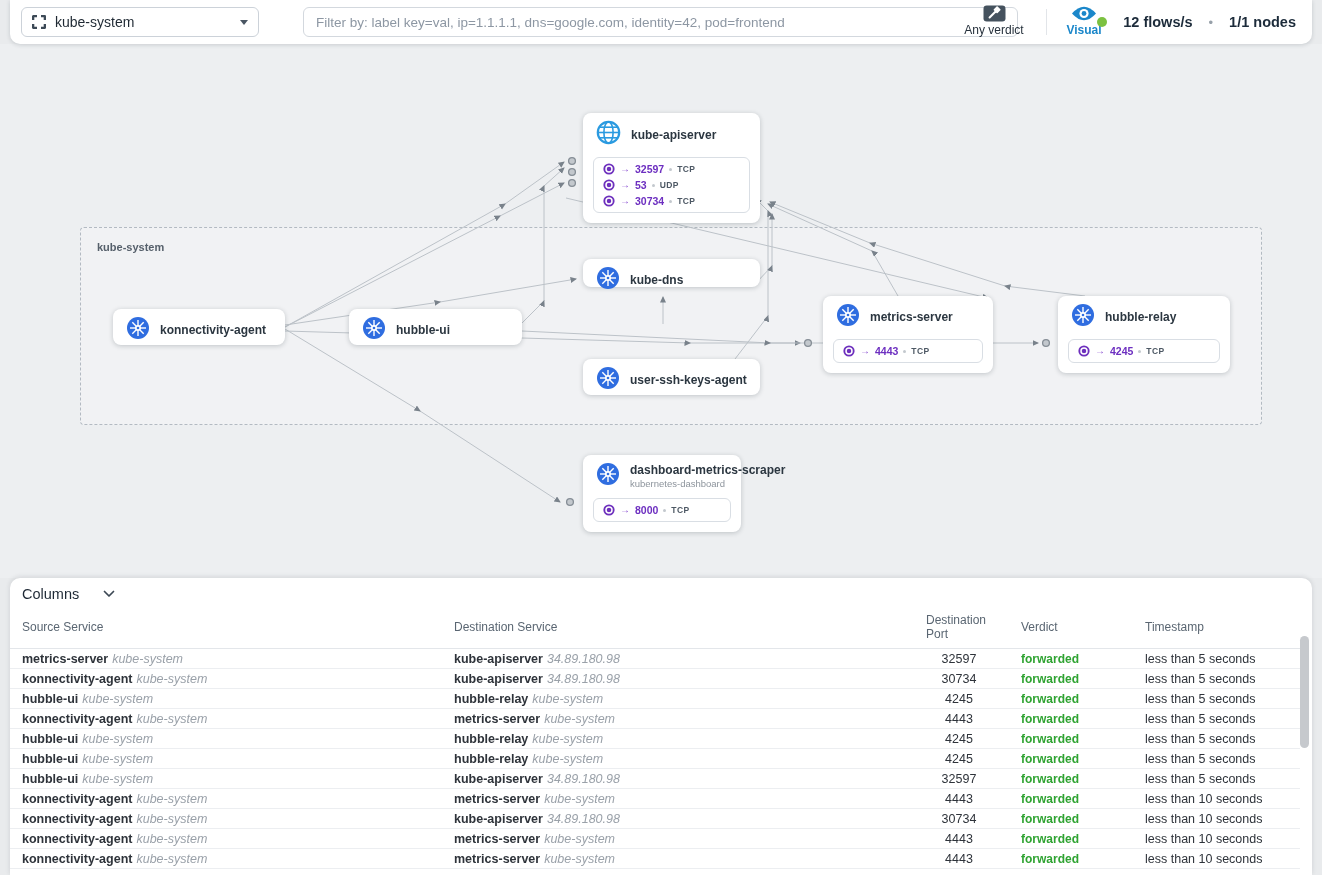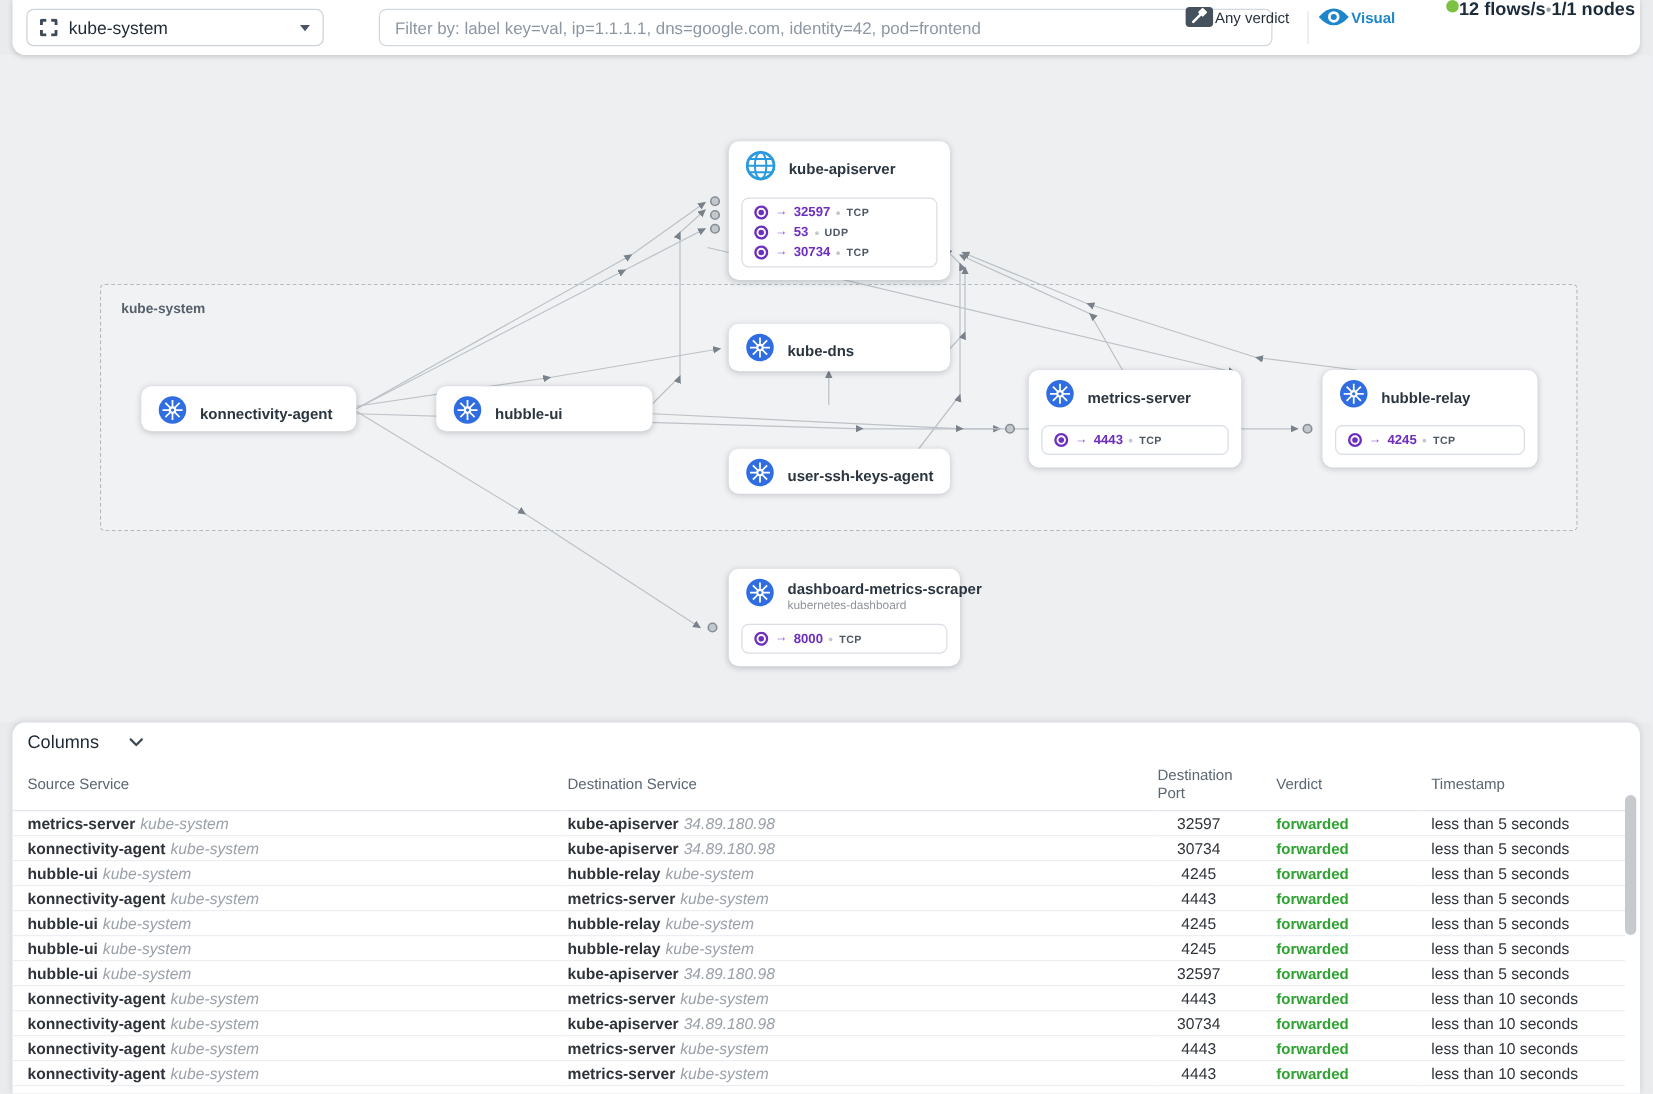--- a/index.html
+++ b/index.html
@@ -26,27 +26,27 @@
   .filter-wrap {
     position:absolute; left:293px; top:7px; width:715px; height:30px;
   }
   .filter-wrap input {
     width:100%; height:100%; border:1px solid #d3d8de; border-radius:6px;
     padding:0 12px; font-size:13.5px; color:#333; outline:none;
     font-family:"Liberation Sans", sans-serif;
   }
   .filter-wrap input::placeholder { color:#8d97a3; }
   .tb-btn {
-    position:absolute; top:5px; display:flex; flex-direction:row; align-items:center;
+    position:absolute; top:5px; display:flex; flex-direction:column; align-items:center;
     gap:1px; cursor:pointer;
   }
   .tb-btn .tb-label { font-size:12px; color:#26313c; }
   .tb-btn.visual .tb-label { color:#1b87ca; font-weight:bold; }
   .tb-sep { position:absolute; left:1036px; top:9px; width:1px; height:26px; background:#e2e5e9; }
-  .stats { position:absolute; right:4px; top:0; height:44px; display:flex; gap:0; }
+  .stats { position:absolute; right:16px; top:0; height:44px; display:flex; align-items:center; gap:16px; }
   .dot-green { width:10px; height:10px; border-radius:50%; background:#7cc141; }
   .stat-text { font-size:14.5px; font-weight:bold; color:#1c2b3a; }
   .stat-dot { color:#97a0a9; font-size:13px; }
 
   
   .map { position:absolute; left:0; top:44px; width:1322px; height:534px; background:#edeff1; }
   .ns-box {
     position:absolute; left:80px; top:183px; width:1182px; height:198px;
     border:1px dashed #b3bac2; border-radius:4px; background:rgba(248,249,250,.35); z-index:1;
   }
@@ -61,27 +61,27 @@
   .node-title { font-size:12px; font-weight:bold; color:#2b3640; white-space:nowrap; }
   .node-sub { font-size:9.5px; color:#8d949c; margin-top:1px; }
   .ports { margin:1px 10px 10px; border:1px solid #d9dee4; border-radius:6px; padding:3px 0; background:#fff; }
   .port-row { display:flex; align-items:center; gap:5px; padding:2px 9px; }
   .port-num { color:#6d2fc0; font-weight:bold; font-size:10.5px; }
   .port-arrow { color:#8a4fd0; font-size:10px; font-weight:bold; line-height:1; }
   .port-sep { width:3px; height:3px; border-radius:50%; background:#c3c8ce; }
   .port-proto { font-size:8.5px; color:#4d5864; letter-spacing:.4px; font-weight:bold; }
 
   #node-kube-apiserver          { left:583px; top:69px;  width:177px; }
-  #node-kube-dns                { left:583px; top:215px; width:177px; height:38px; }
+  #node-kube-dns                { left:583px; top:215px; width:177px; height:28px; }
   #node-konnectivity-agent      { left:113px; top:265px; width:172px; height:36px; }
   #node-hubble-ui               { left:349px; top:265px; width:173px; height:36px; }
   #node-metrics-server          { left:823px; top:252px; width:170px; }
   #node-hubble-relay            { left:1058px;top:252px; width:172px; }
   #node-user-ssh-keys-agent     { left:583px; top:315px; width:177px; height:36px; }
-  #node-dashboard-metrics-scraper { left:583px; top:411px; width:185px; }
+  #node-dashboard-metrics-scraper { left:583px; top:411px; width:158px; }
 
   
   .panel {
     position:absolute; left:10px; top:578px; width:1302px; height:297px;
     background:#fff; border-radius:10px 10px 0 0; box-shadow:0 -1px 5px rgba(40,50,60,.14);
     z-index:5;
   }
   .columns-bar { height:31px; display:flex; align-items:center; gap:24px; padding-left:12px; cursor:pointer; }
   .columns-label { font-size:14.5px; color:#1e2935; }
   table.flows { border-collapse:collapse; table-layout:fixed; width:1290px; }

